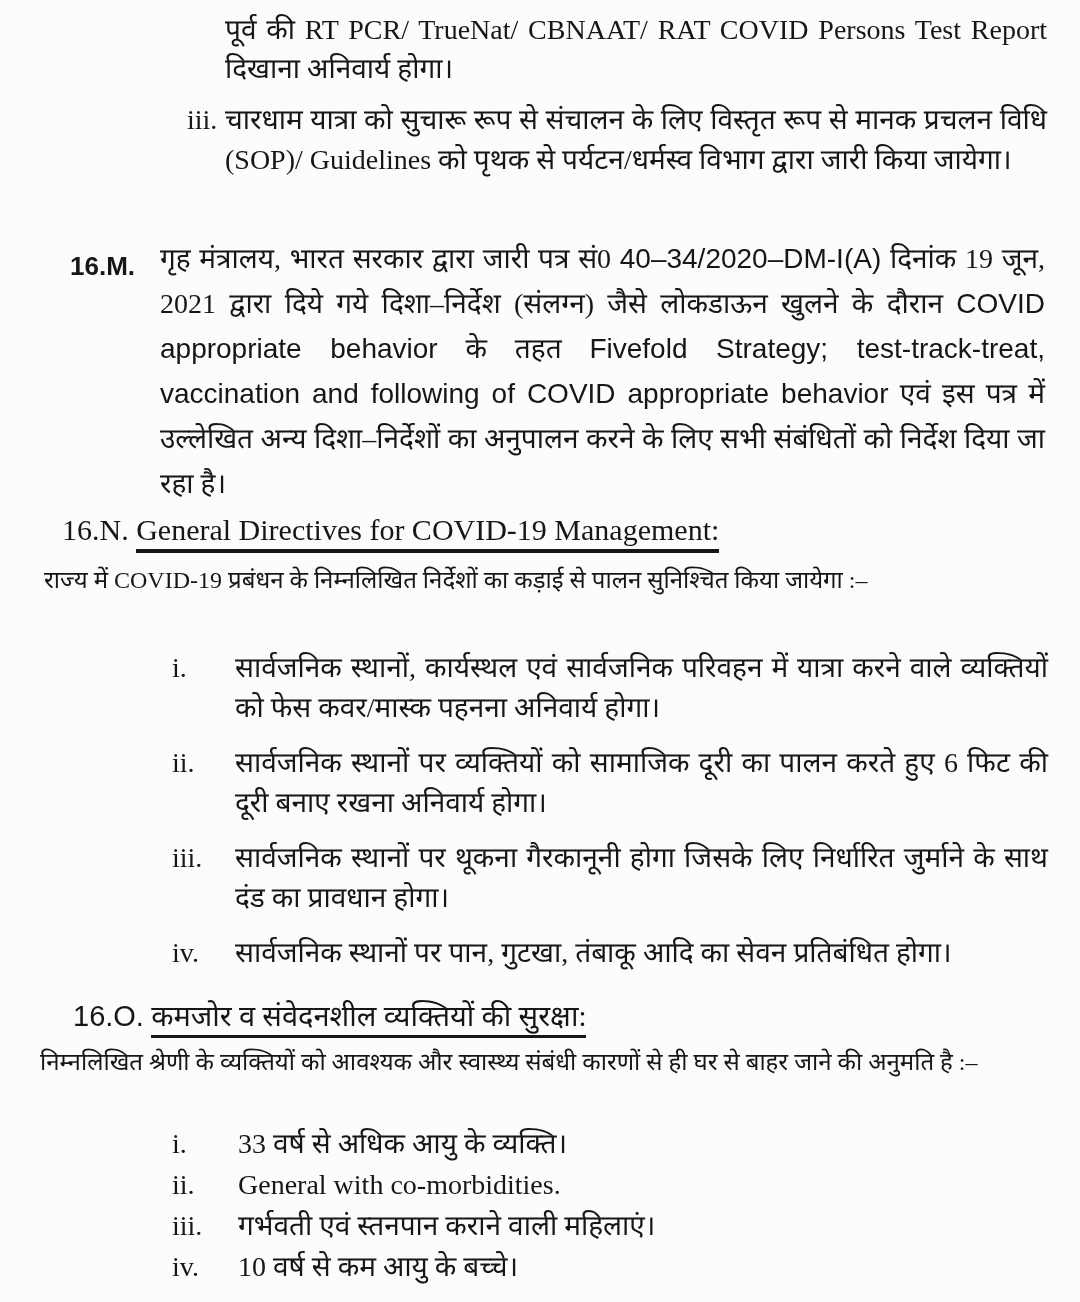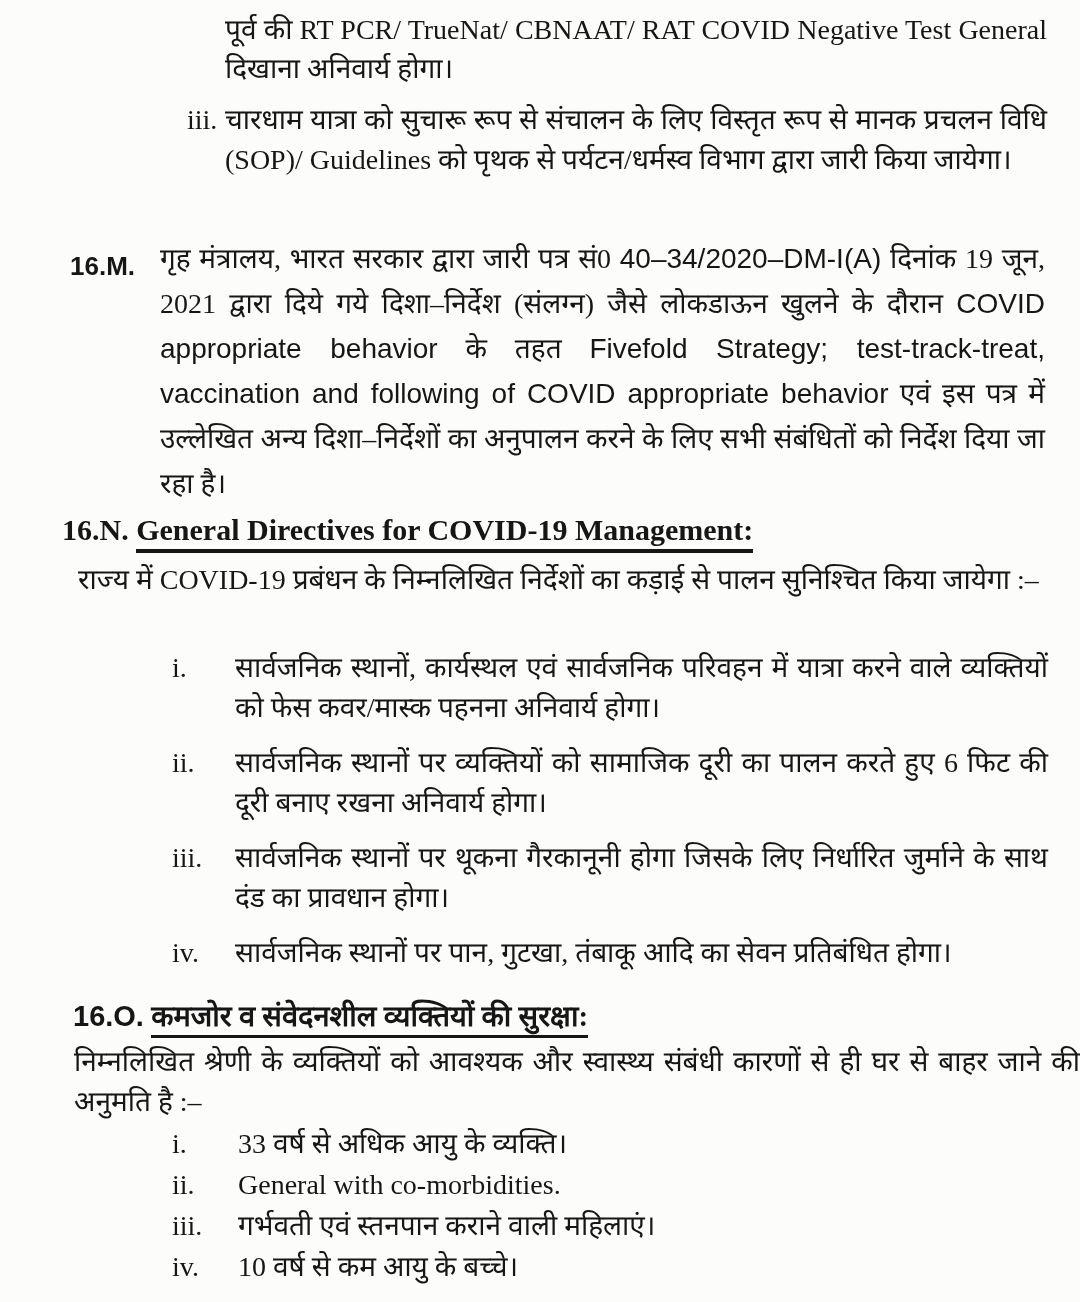--- a/index.html
+++ b/index.html
@@ -50,57 +50,56 @@
     font-weight:bold;font-size:26px;
   }
   .sec16m .body{display:block;padding-left:90px;}
   .en{
     font-family:"Liberation Sans","DejaVu Sans",sans-serif;
     font-size:28px;
   }
 
   
   .sec-heading{
-    font-weight:bold;
+    font-weight:normal;
     font-size:30px;line-height:36px;
     white-space:nowrap;
   }
   .sec-heading .htext{
     border-bottom:4px solid #161616;
     padding-bottom:3px;
   }
   .h16n{left:62px;top:512px;}
   .h16o{left:73px;top:998px;font-size:29px;text-align:center;}
   .h16o .label{font-family:"Liberation Sans","DejaVu Sans",sans-serif;}
   .h16o .htext{border-bottom-width:3px;}
 
   .sec-intro{
-    font-size:28px;line-height:40px;
+    font-size:24px;line-height:40px;
     text-align:justify;
-    margin-left:34px;
   }
   .i16n{left:44px;top:560px;width:1002px;}
   .i16o{left:40px;top:1042px;width:1006px;}
 
   
   .rlist{left:172px;width:876px;}
   .l16n{top:648px;font-size:28px;line-height:40px;}
   .l16n .hang{margin-bottom:15px;text-align:justify;}
   .l16n .hang .body{display:block;padding-left:63px;}
 
   .l16o{top:1128px;font-size:28px;line-height:32px;}
   .l16o .hang{margin-bottom:9px;}
   .l16o .hang .body{display:block;padding-left:66px;}
 </style>
 </head>
 <body>
 
 <div class="page">
 
-  <p class="blk intro">पूर्व की RT PCR/ TrueNat/ CBNAAT/ RAT COVID Negative Test General दिखाना अनिवार्य होगा।</p>
+  <p class="blk intro">पूर्व की RT PCR/ TrueNat/ CBNAAT/ RAT COVID Persons Test Report दिखाना अनिवार्य होगा।</p>
 
   <div class="blk item3 hang">
     <span class="marker">iii.</span>
     <span class="body">चारधाम यात्रा को सुचारू रूप से संचालन के लिए विस्तृत रूप से मानक प्रचलन विधि (SOP)/ Guidelines को पृथक से पर्यटन/धर्मस्व विभाग द्वारा जारी किया जायेगा।</span>
   </div>
 
   <div class="blk sec16m">
     <span class="label">16.M.</span>
     <span class="body"><span>गृह मंत्रालय, भारत सरकार द्वारा जारी पत्र सं0 </span><span class="en">40–34/2020–DM-I(A)</span><span> दिनांक 19 जून, 2021 द्वारा दिये गये दिशा–निर्देश (संलग्न) जैसे लोकडाऊन खुलने के दौरान </span><span class="en">COVID appropriate behavior</span><span> के तहत </span><span class="en">Fivefold Strategy; test-track-treat, vaccination and following of COVID appropriate behavior</span><span> एवं इस पत्र में उल्लेखित अन्य दिशा–निर्देशों का अनुपालन करने के लिए सभी संबंधितों को निर्देश दिया जा रहा है।</span></span>
   </div>

